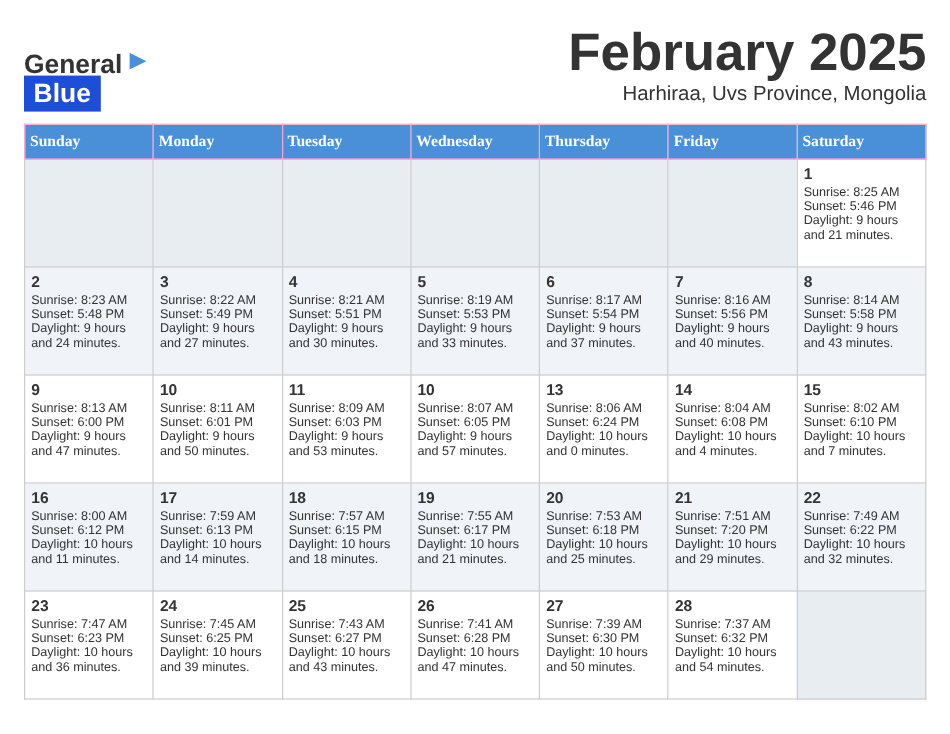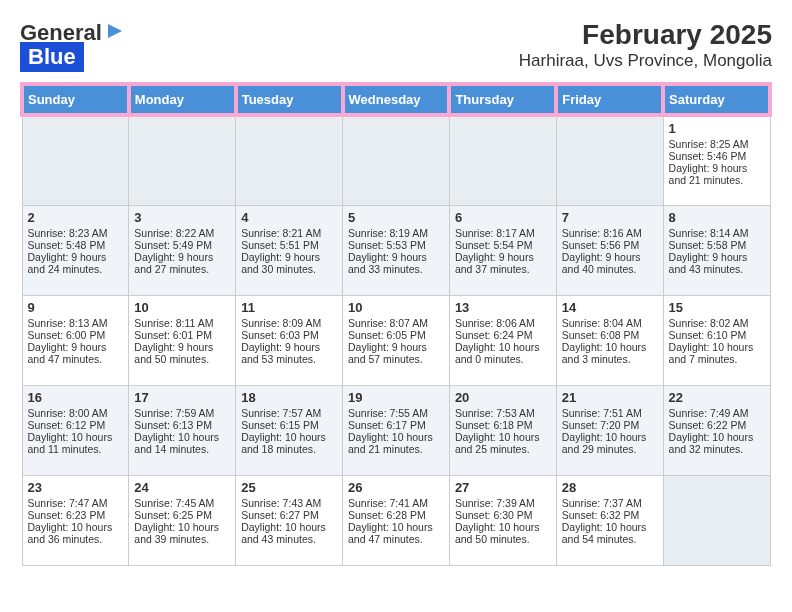--- a/index.html
+++ b/index.html
@@ -13,51 +13,53 @@
     .header {
       display: flex;
       align-items: flex-start;
       justify-content: space-between;
       margin-bottom: 10px;
     }
     .logo {
       display: flex;
       flex-direction: column;
       align-items: flex-start;
+      margin-top: 20px;
     }
     .logo-line {
       display: flex;
       align-items: center;
     }
     .title-block {
       text-align: right;
     }
     .month-title {
-      font-size: 28px;
+      font-size: 44px;
       font-weight: bold;
       color: #333;
       line-height: 1.1;
       margin-left: 40px;
     }
     .location-title {
       font-size: 17px;
       color: #333;
     }
     table {
       width: 100%;
       border-collapse: collapse;
     }
     thead th {
       background: #4a90d9;
       color: #fff;
       font-size: 13px;
       font-weight: bold;
       padding: 6px 4px;
       text-align: left;
-      border: 4px solid #f9a8d4;
+      border: 1px solid #f9a8d4;
+      font-family: Liberation Serif, serif;
     }
     tbody td {
       vertical-align: top;
       border: 1px solid #ccc;
       padding: 4px 5px;
       width: 14.28%;
       min-height: 90px;
       height: 90px;
       font-size: 10.5px;
       color: #333;
@@ -196,21 +198,21 @@
         <td>
           <span class="day-num">13</span>
           <div>Sunrise: 8:06 AM</div>
           <div>Sunset: 6:24 PM</div>
           <div>Daylight: 10 hours and 0 minutes.</div>
         </td>
         <td>
           <span class="day-num">14</span>
           <div>Sunrise: 8:04 AM</div>
           <div>Sunset: 6:08 PM</div>
-          <div>Daylight: 10 hours and 3 minutes.</div>
+          <div>Daylight: 10 hours and 4 minutes.</div>
         </td>
         <td>
           <span class="day-num">15</span>
           <div>Sunrise: 8:02 AM</div>
           <div>Sunset: 6:10 PM</div>
           <div>Daylight: 10 hours and 7 minutes.</div>
         </td>
       </tr>
       <tr>
         <td>

